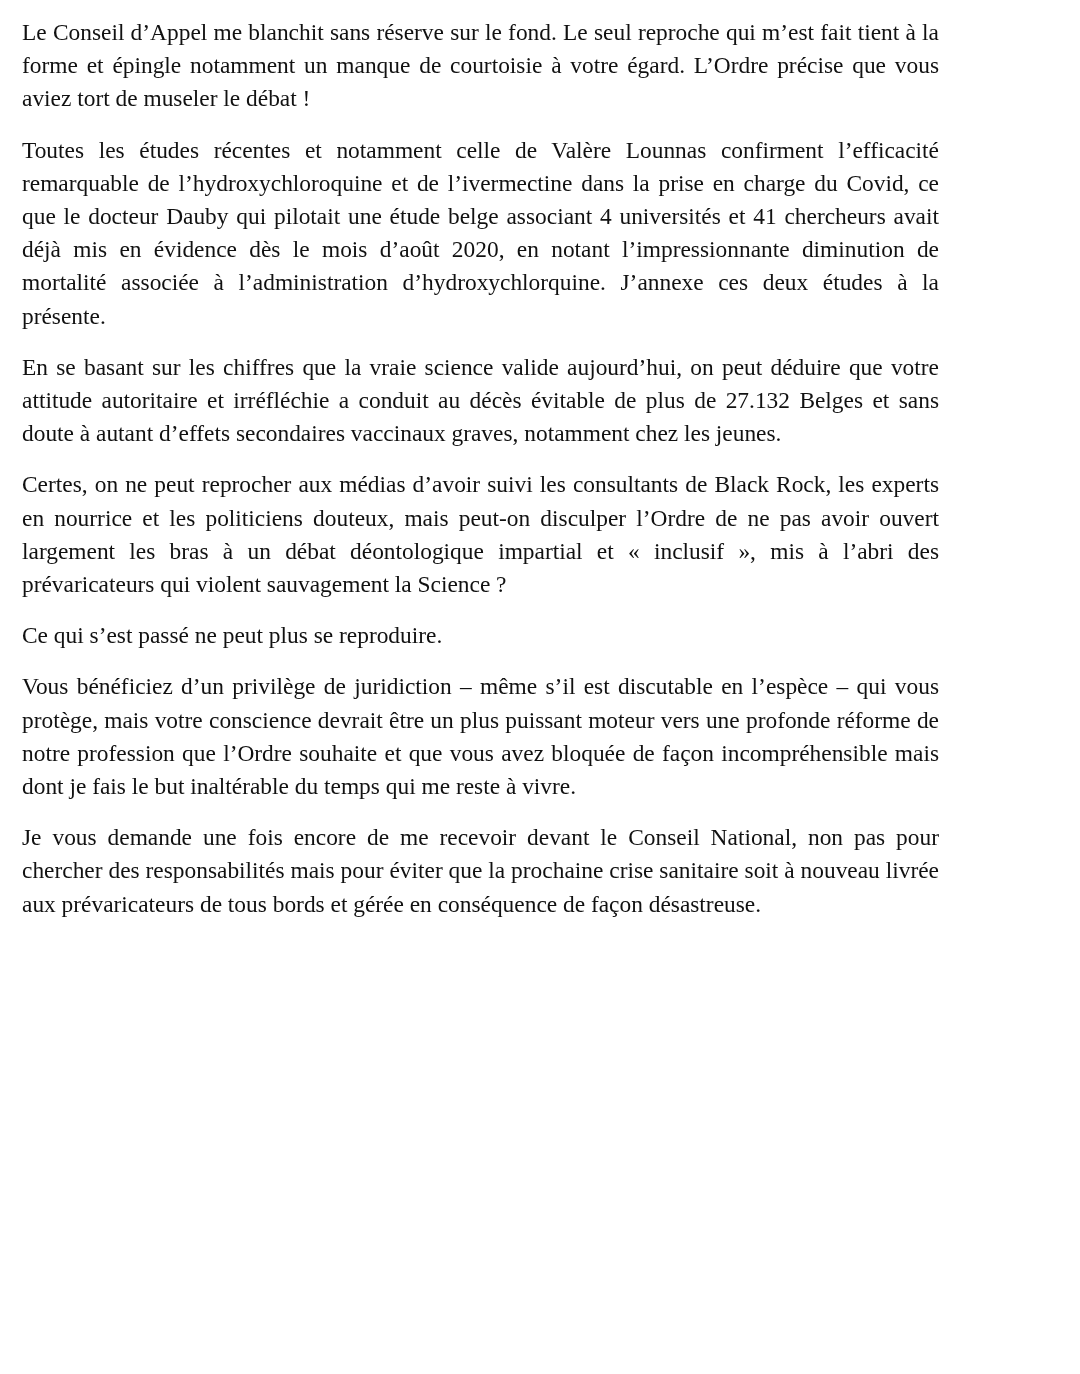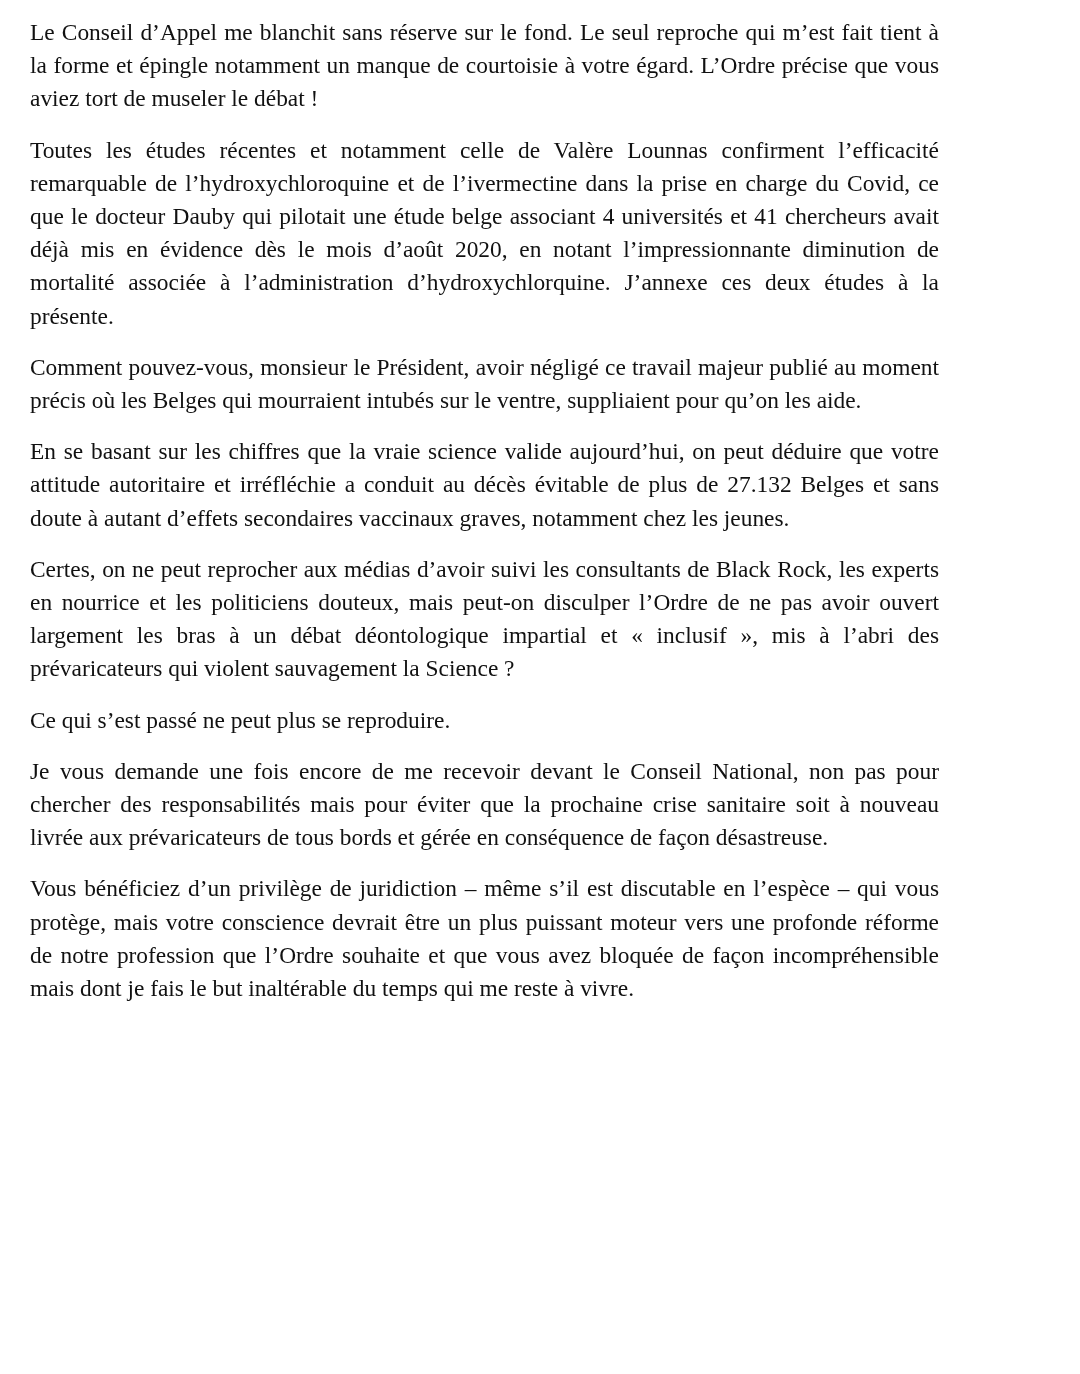--- a/index.html
+++ b/index.html
@@ -9,38 +9,37 @@
     }
     body {
       width: 1080px;
       height: 1374px;
       overflow: hidden;
     }
     .page {
       box-sizing: border-box;
       width: 968px;
       height: 1374px;
-      padding: 16px 29px 0 30px;
+      padding: 16px 29px 0 22px;
       color: #111111;
       font-family: "Liberation Serif", "DejaVu Serif", serif;
       font-size: 23.4px;
       line-height: 33.2px;
     }
     .para {
       margin: 0 0 18px 0;
       text-align: justify;
       text-justify: inter-word;
       hyphens: none;
     }
   </style>
 </head>
 <body>
 
 <div class="page">
   <p class="para">Le Conseil d’Appel me blanchit sans réserve sur le fond. Le seul reproche qui m’est fait tient à la forme et épingle notamment un manque de courtoisie à votre égard. L’Ordre précise que vous aviez tort de museler le débat !</p>
   <p class="para">Toutes les études récentes et notamment celle de Valère Lounnas confirment l’efficacité remarquable de l’hydroxychloroquine et de l’ivermectine dans la prise en charge du Covid, ce que le docteur Dauby qui pilotait une étude belge associant 4 universités et 41 chercheurs avait déjà mis en évidence dès le mois d’août 2020, en notant l’impressionnante diminution de mortalité associée à l’administration d’hydroxychlorquine. J’annexe ces deux études à la présente.</p>
-  <p class="para">Comment pouvez-vous, monsieur le Président, avoir négligé ce travail majeur publié au moment précis où les Belges qui mourraient intubés sur le ventre, suppliaient pour qu’on les aide.</p>
   <p class="para">En se basant sur les chiffres que la vraie science valide aujourd’hui, on peut déduire que votre attitude autoritaire et irréfléchie a conduit au décès évitable de plus de 27.132 Belges et sans doute à autant d’effets secondaires vaccinaux graves, notamment chez les jeunes.</p>
   <p class="para">Certes, on ne peut reprocher aux médias d’avoir suivi les consultants de Black Rock, les experts en nourrice et les politiciens douteux, mais peut-on disculper l’Ordre de ne pas avoir ouvert largement les bras à un débat déontologique impartial et « inclusif », mis à l’abri des prévaricateurs qui violent sauvagement la Science ?</p>
   <p class="para">Ce qui s’est passé ne peut plus se reproduire.</p>
+  <p class="para">Vous bénéficiez d’un privilège de juridiction – même s’il est discutable en l’espèce – qui vous protège, mais votre conscience devrait être un plus puissant moteur vers une profonde réforme de notre profession que l’Ordre souhaite et que vous avez bloquée de façon incompréhensible mais dont je fais le but inaltérable du temps qui me reste à vivre.</p>
   <p class="para">Je vous demande une fois encore de me recevoir devant le Conseil National, non pas pour chercher des responsabilités mais pour éviter que la prochaine crise sanitaire soit à nouveau livrée aux prévaricateurs de tous bords et gérée en conséquence de façon désastreuse.</p>
-  <p class="para">Vous bénéficiez d’un privilège de juridiction – même s’il est discutable en l’espèce – qui vous protège, mais votre conscience devrait être un plus puissant moteur vers une profonde réforme de notre profession que l’Ordre souhaite et que vous avez bloquée de façon incompréhensible mais dont je fais le but inaltérable du temps qui me reste à vivre.</p>
 </div>
 
 </body></html>

